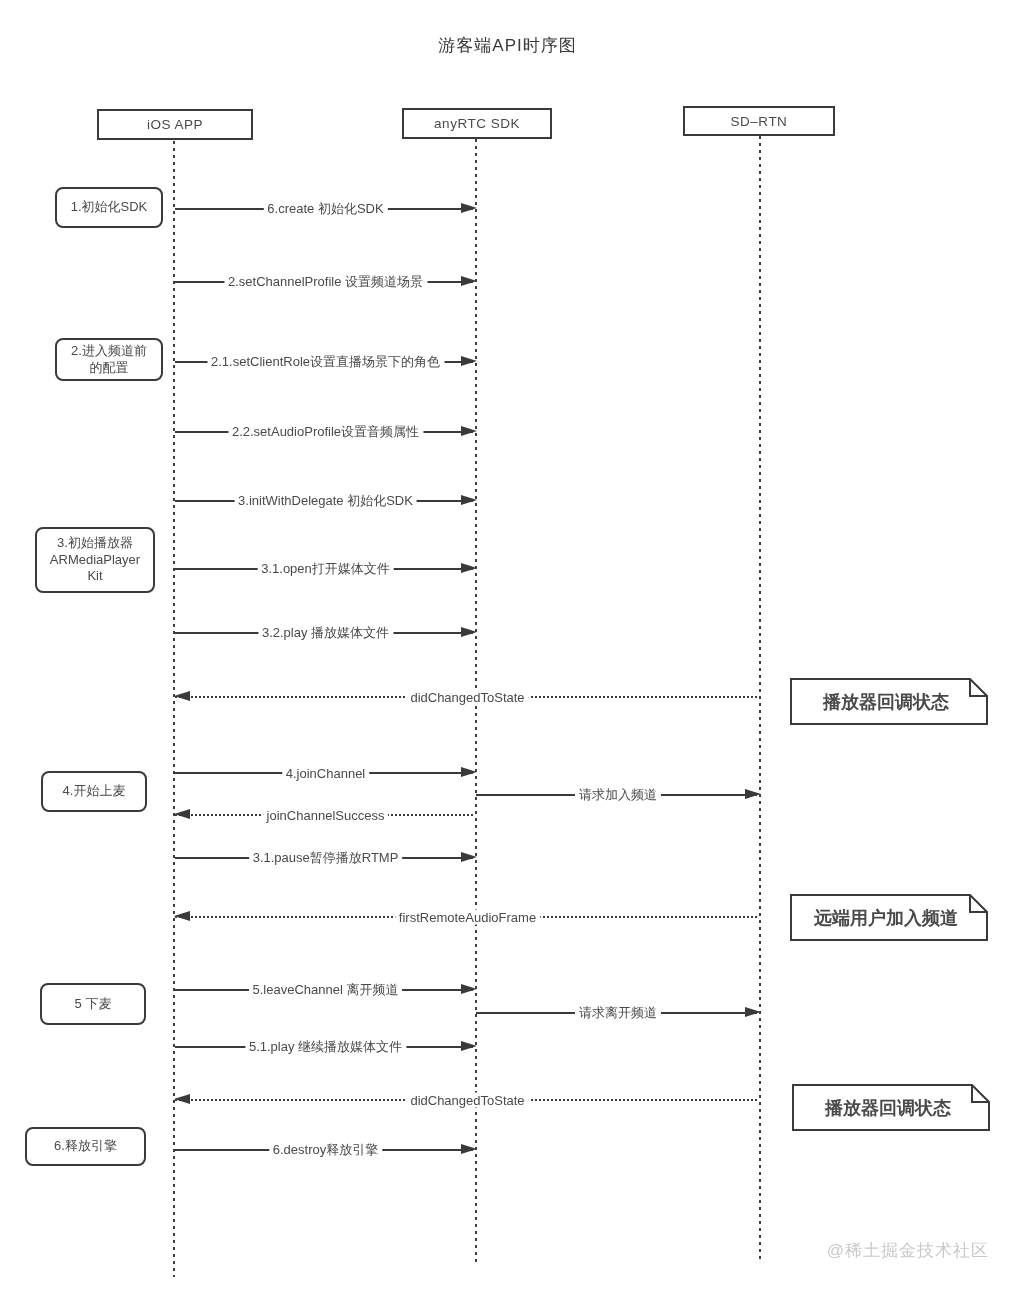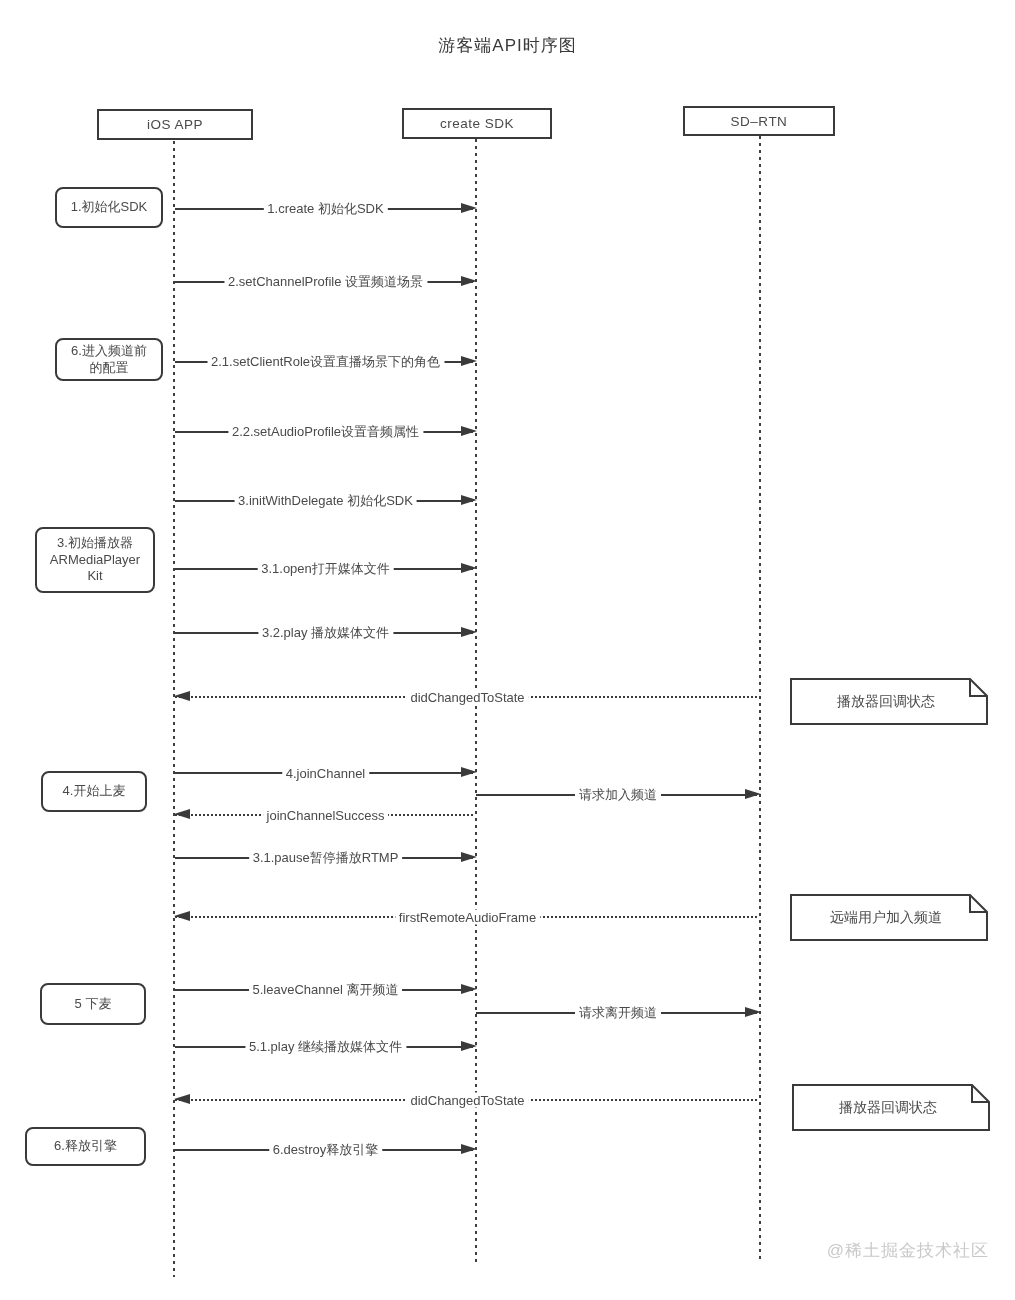--- a/index.html
+++ b/index.html
@@ -32,73 +32,73 @@
   .msg.right .head{right:-1px;border-left:16px solid #3a3a3a;border-top:5px solid transparent;border-bottom:5px solid transparent;}
   .msg.left  .head{left:-1px;border-right:16px solid #3a3a3a;border-top:5px solid transparent;border-bottom:5px solid transparent;}
   .msg .lbl{
     position:absolute;left:50%;top:0;transform:translate(-50%,-50%);
     background:#fff;padding:0 4px;font-size:13px;color:#4a4a4a;white-space:nowrap;
   }
   .note{position:absolute;width:198px;height:47px;}
   .note svg{position:absolute;inset:0;}
   .note .lbl{
     position:absolute;inset:0;display:flex;align-items:center;justify-content:center;
-    font-size:14px;color:#4a4a4a;padding-right:6px;
+    font-size:18px;color:#4a4a4a;padding-right:6px;font-weight:bold;
   }
   .watermark{
     position:absolute;right:26px;bottom:38px;color:#c9c9c9;font-size:17px;letter-spacing:1px;
   }
 </style>
 </head>
 <body>
 
 <div class="canvas">
 
   <div class="title">游客端API时序图</div>
 
   <div class="lifeline" style="left:173px;top:141px;height:1136px"></div>
   <div class="lifeline" style="left:475px;top:139px;height:1126px"></div>
   <div class="lifeline" style="left:759px;top:136px;height:1124px"></div>
 
   <div class="actor" style="left:97px;top:109px;width:156px;height:31px">
     <span>iOS APP</span>
   </div>
   <div class="actor" style="left:402px;top:108px;width:150px;height:31px">
-    <span>create SDK</span>
+    <span>anyRTC SDK</span>
   </div>
   <div class="actor" style="left:683px;top:106px;width:152px;height:30px">
     <span>SD–RTN</span>
   </div>
 
   <div class="step" style="left:55px;top:187px;width:108px;height:41px">
     <span>1.初始化SDK</span>
   </div>
   <div class="step" style="left:55px;top:338px;width:108px;height:43px">
-    <span>6.进入频道前
+    <span>2.进入频道前
 的配置</span>
   </div>
   <div class="step" style="left:35px;top:527px;width:120px;height:66px">
     <span>3.初始播放器
 ARMediaPlayer
 Kit</span>
   </div>
   <div class="step" style="left:41px;top:771px;width:106px;height:41px">
     <span>4.开始上麦</span>
   </div>
   <div class="step" style="left:40px;top:983px;width:106px;height:42px">
     <span>5 下麦</span>
   </div>
   <div class="step" style="left:25px;top:1127px;width:121px;height:39px">
     <span>6.释放引擎</span>
   </div>
 
   <div class="msg right" style="left:175px;top:209px;width:301px">
     <span class="track"></span>
     <span class="head"></span>
-    <span class="lbl">1.create 初始化SDK</span>
+    <span class="lbl">6.create 初始化SDK</span>
   </div>
   <div class="msg right" style="left:175px;top:282px;width:301px">
     <span class="track"></span>
     <span class="head"></span>
     <span class="lbl">2.setChannelProfile 设置频道场景</span>
   </div>
   <div class="msg right" style="left:175px;top:362px;width:301px">
     <span class="track"></span>
     <span class="head"></span>
     <span class="lbl">2.1.setClientRole设置直播场景下的角色</span>

